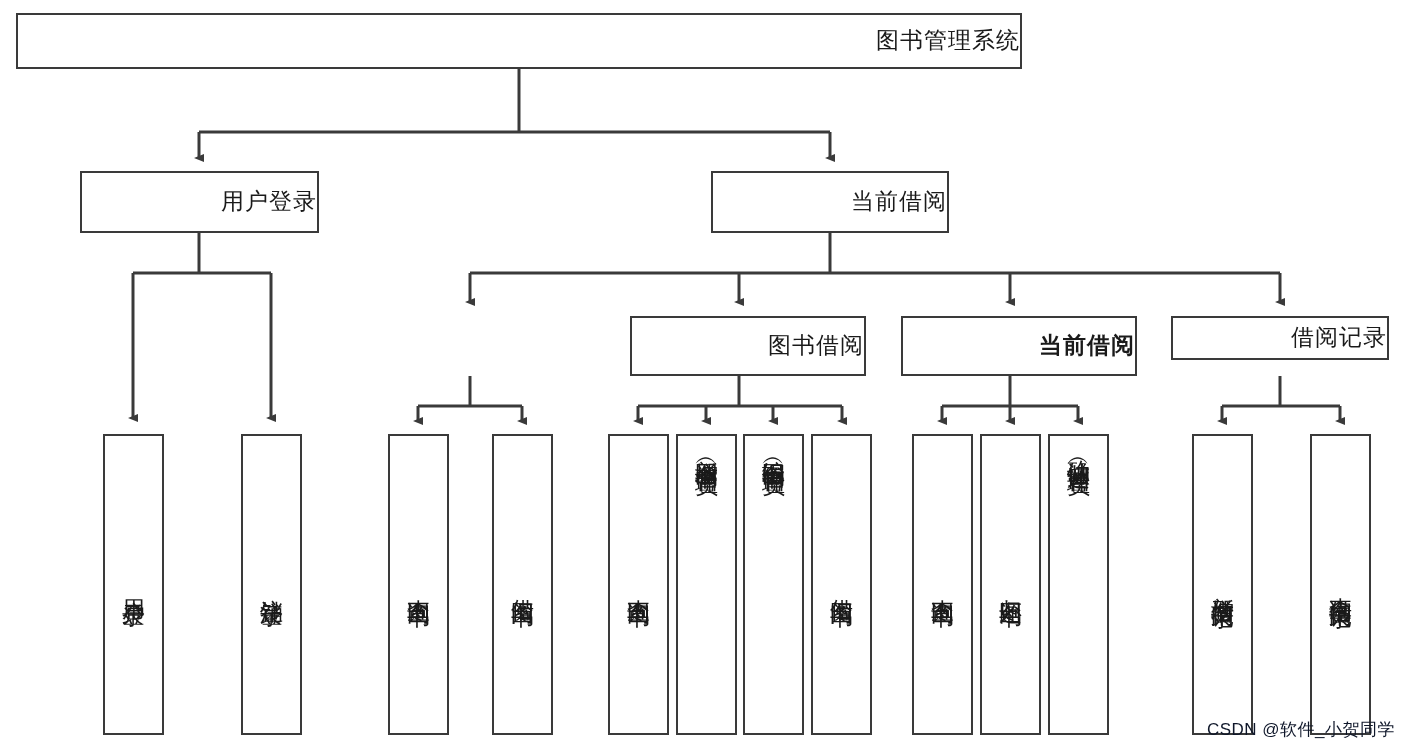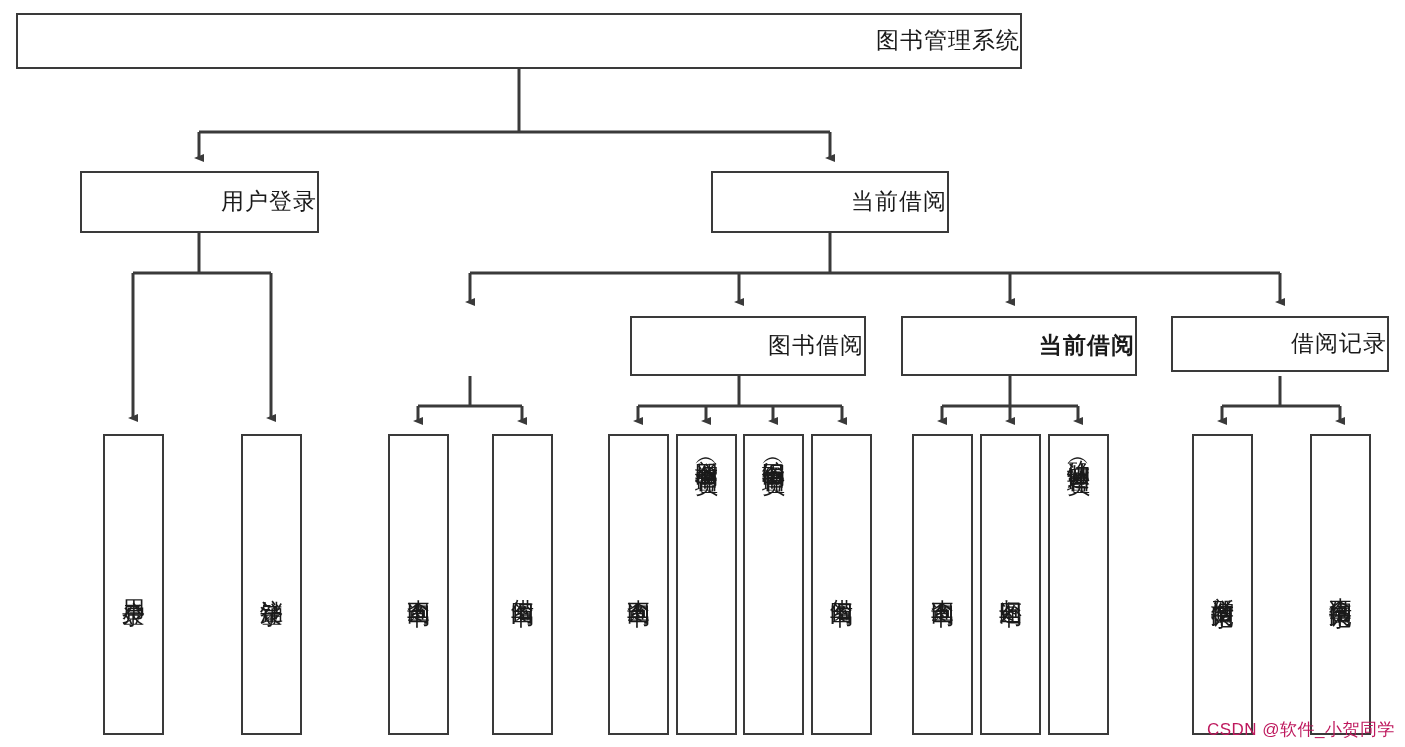--- a/index.html
+++ b/index.html
@@ -58,21 +58,21 @@
   }
   .node.vertical.centered {
     align-items: center;
     padding-top: 0;
   }
   .watermark {
     position: absolute;
     right: 10px;
     bottom: 6px;
     font-size: 17px;
-    color: #be185d;
+    color: #0f172a;
     letter-spacing: 0.5px;
     white-space: nowrap;
     font-family: "Liberation Sans", "DejaVu Sans", sans-serif;
   }
 </style>
 </head>
 <body>
 
 <div id="diagram-root">
 
@@ -136,21 +136,21 @@
   <div class="node horizontal" style="left:711px; top:171px; width:238px; height:62px;">
     <span>当前借阅</span>
   </div>
 
   <div class="node horizontal" style="left:630px; top:316px; width:236px; height:60px;">
     <span>图书借阅</span>
   </div>
   <div class="node horizontal" style="left:901px; top:316px; width:236px; height:60px;font-weight:bold;">
     <span>当前借阅</span>
   </div>
-  <div class="node horizontal" style="left:1171px; top:316px; width:218px; height:56px;">
+  <div class="node horizontal" style="left:1171px; top:316px; width:218px; height:44px;">
     <span>借阅记录</span>
   </div>
 
   <div class="node vertical centered" style="left:103px; top:434px; width:61px; height:301px;">
     <span class="vlabel">用户登录</span>
   </div>
   <div class="node vertical centered" style="left:241px; top:434px; width:61px; height:301px;">
     <span class="vlabel">注销登录</span>
   </div>
 

